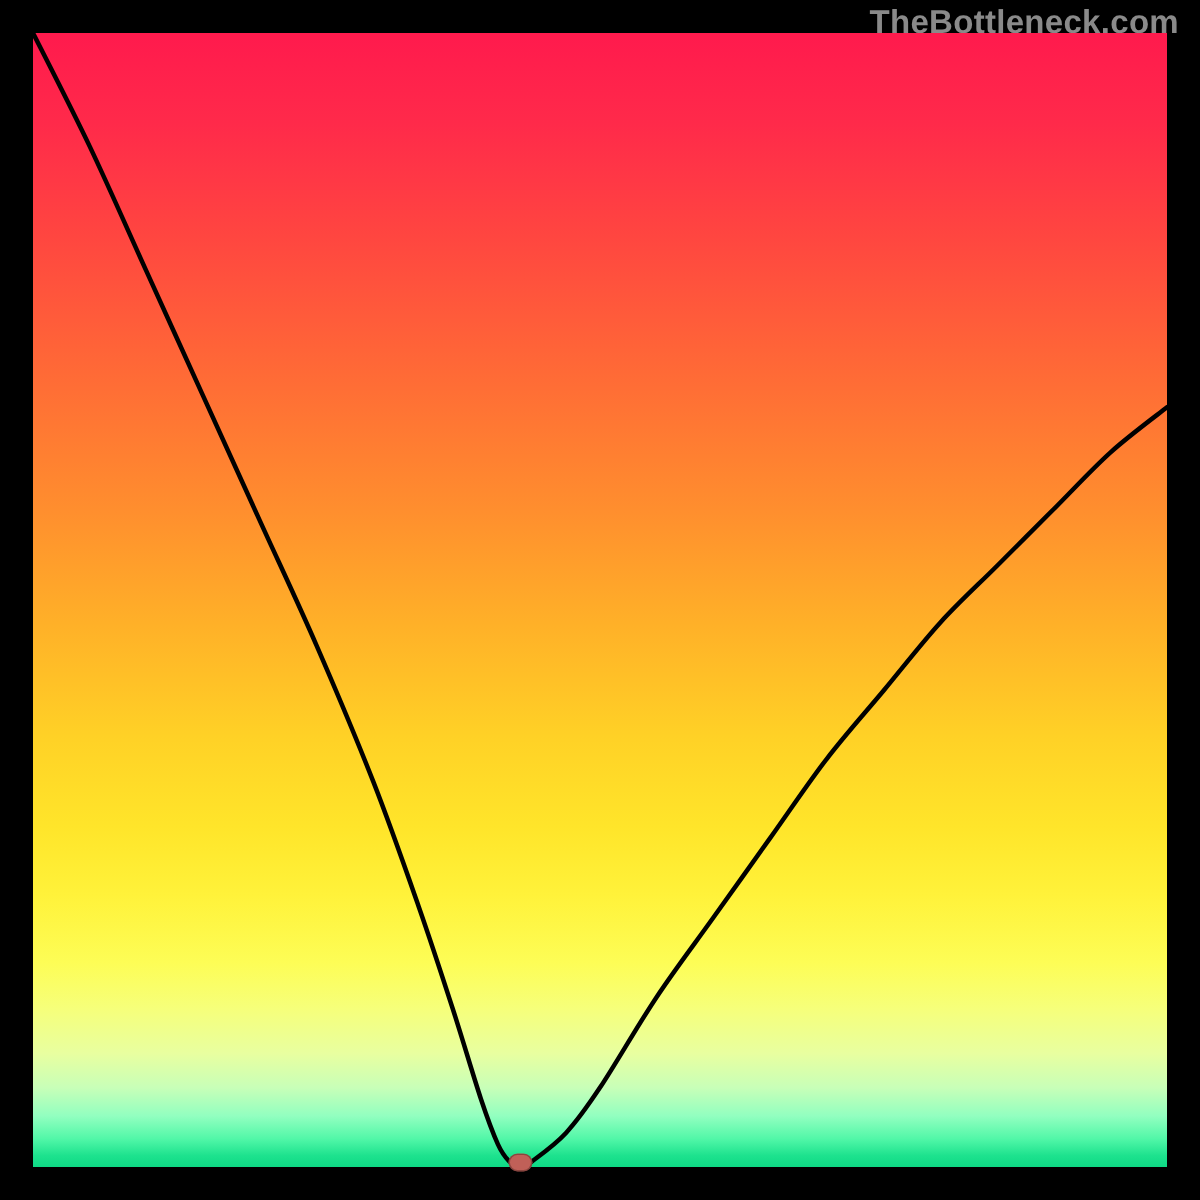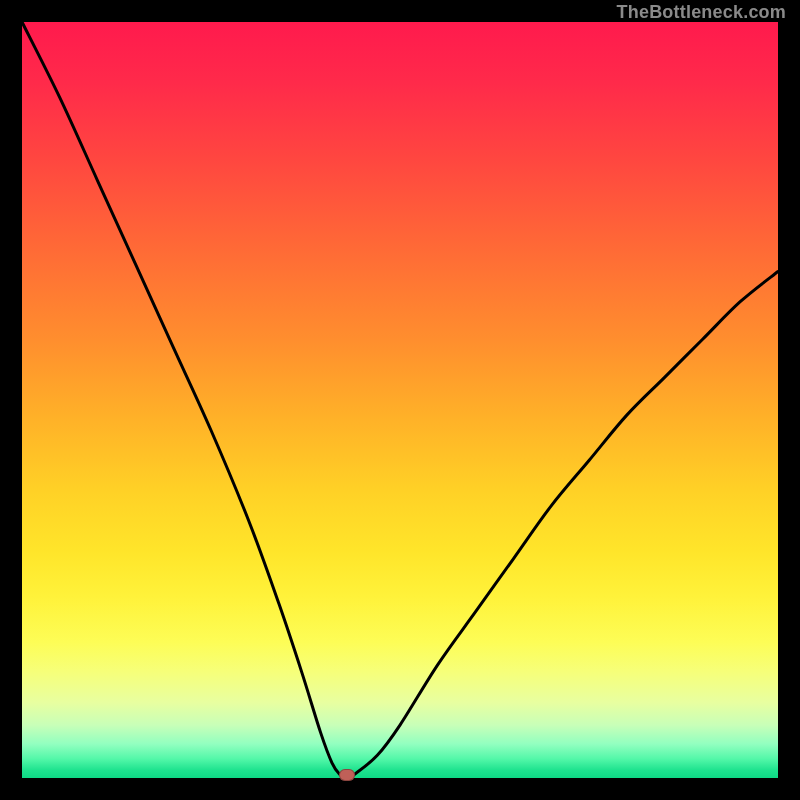--- a/index.html
+++ b/index.html
@@ -39,21 +39,21 @@
       #92ffc0 95.5%,
       #52f7a8 97.5%,
       #1de28e 99%,
       #0ed985 100%);
   }
   .watermark {
     position: absolute;
     top: 2px;
     right: 14px;
     font-family: Arial, Helvetica, sans-serif;
-    font-size: 18px;
+    font-size: 22px;
     font-weight: 600;
     color: #8a8a8a;
     letter-spacing: 0.2px;
     user-select: none;
   }
   svg.curve {
     position: absolute;
     left: 0;
     top: 0;
     width: 756px;

